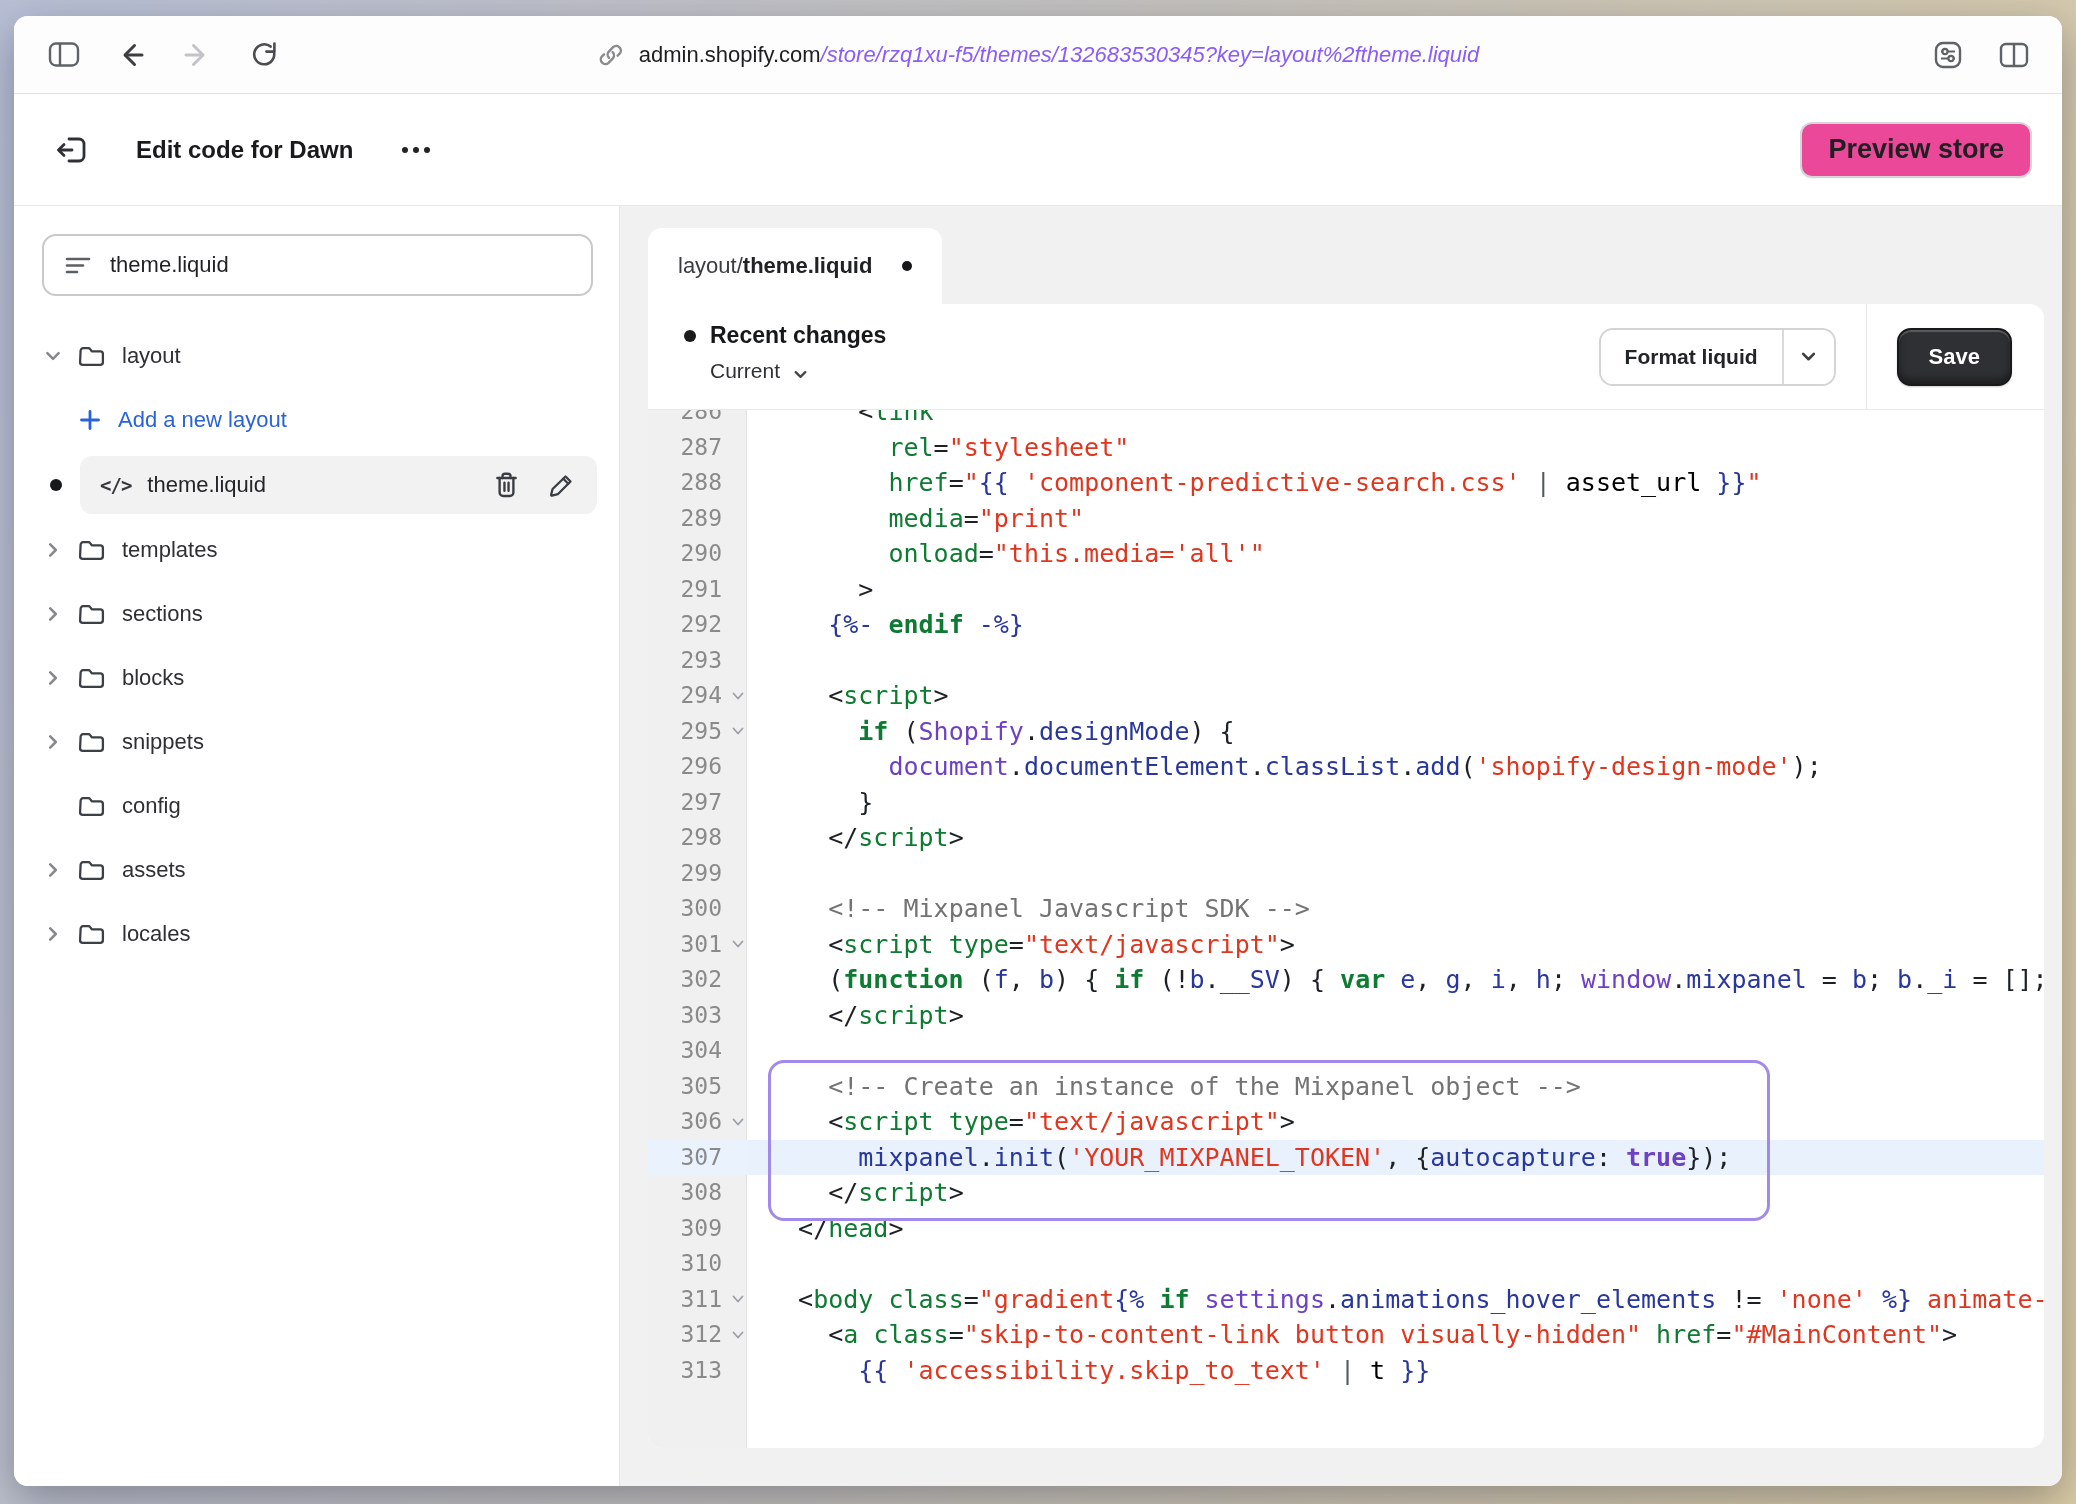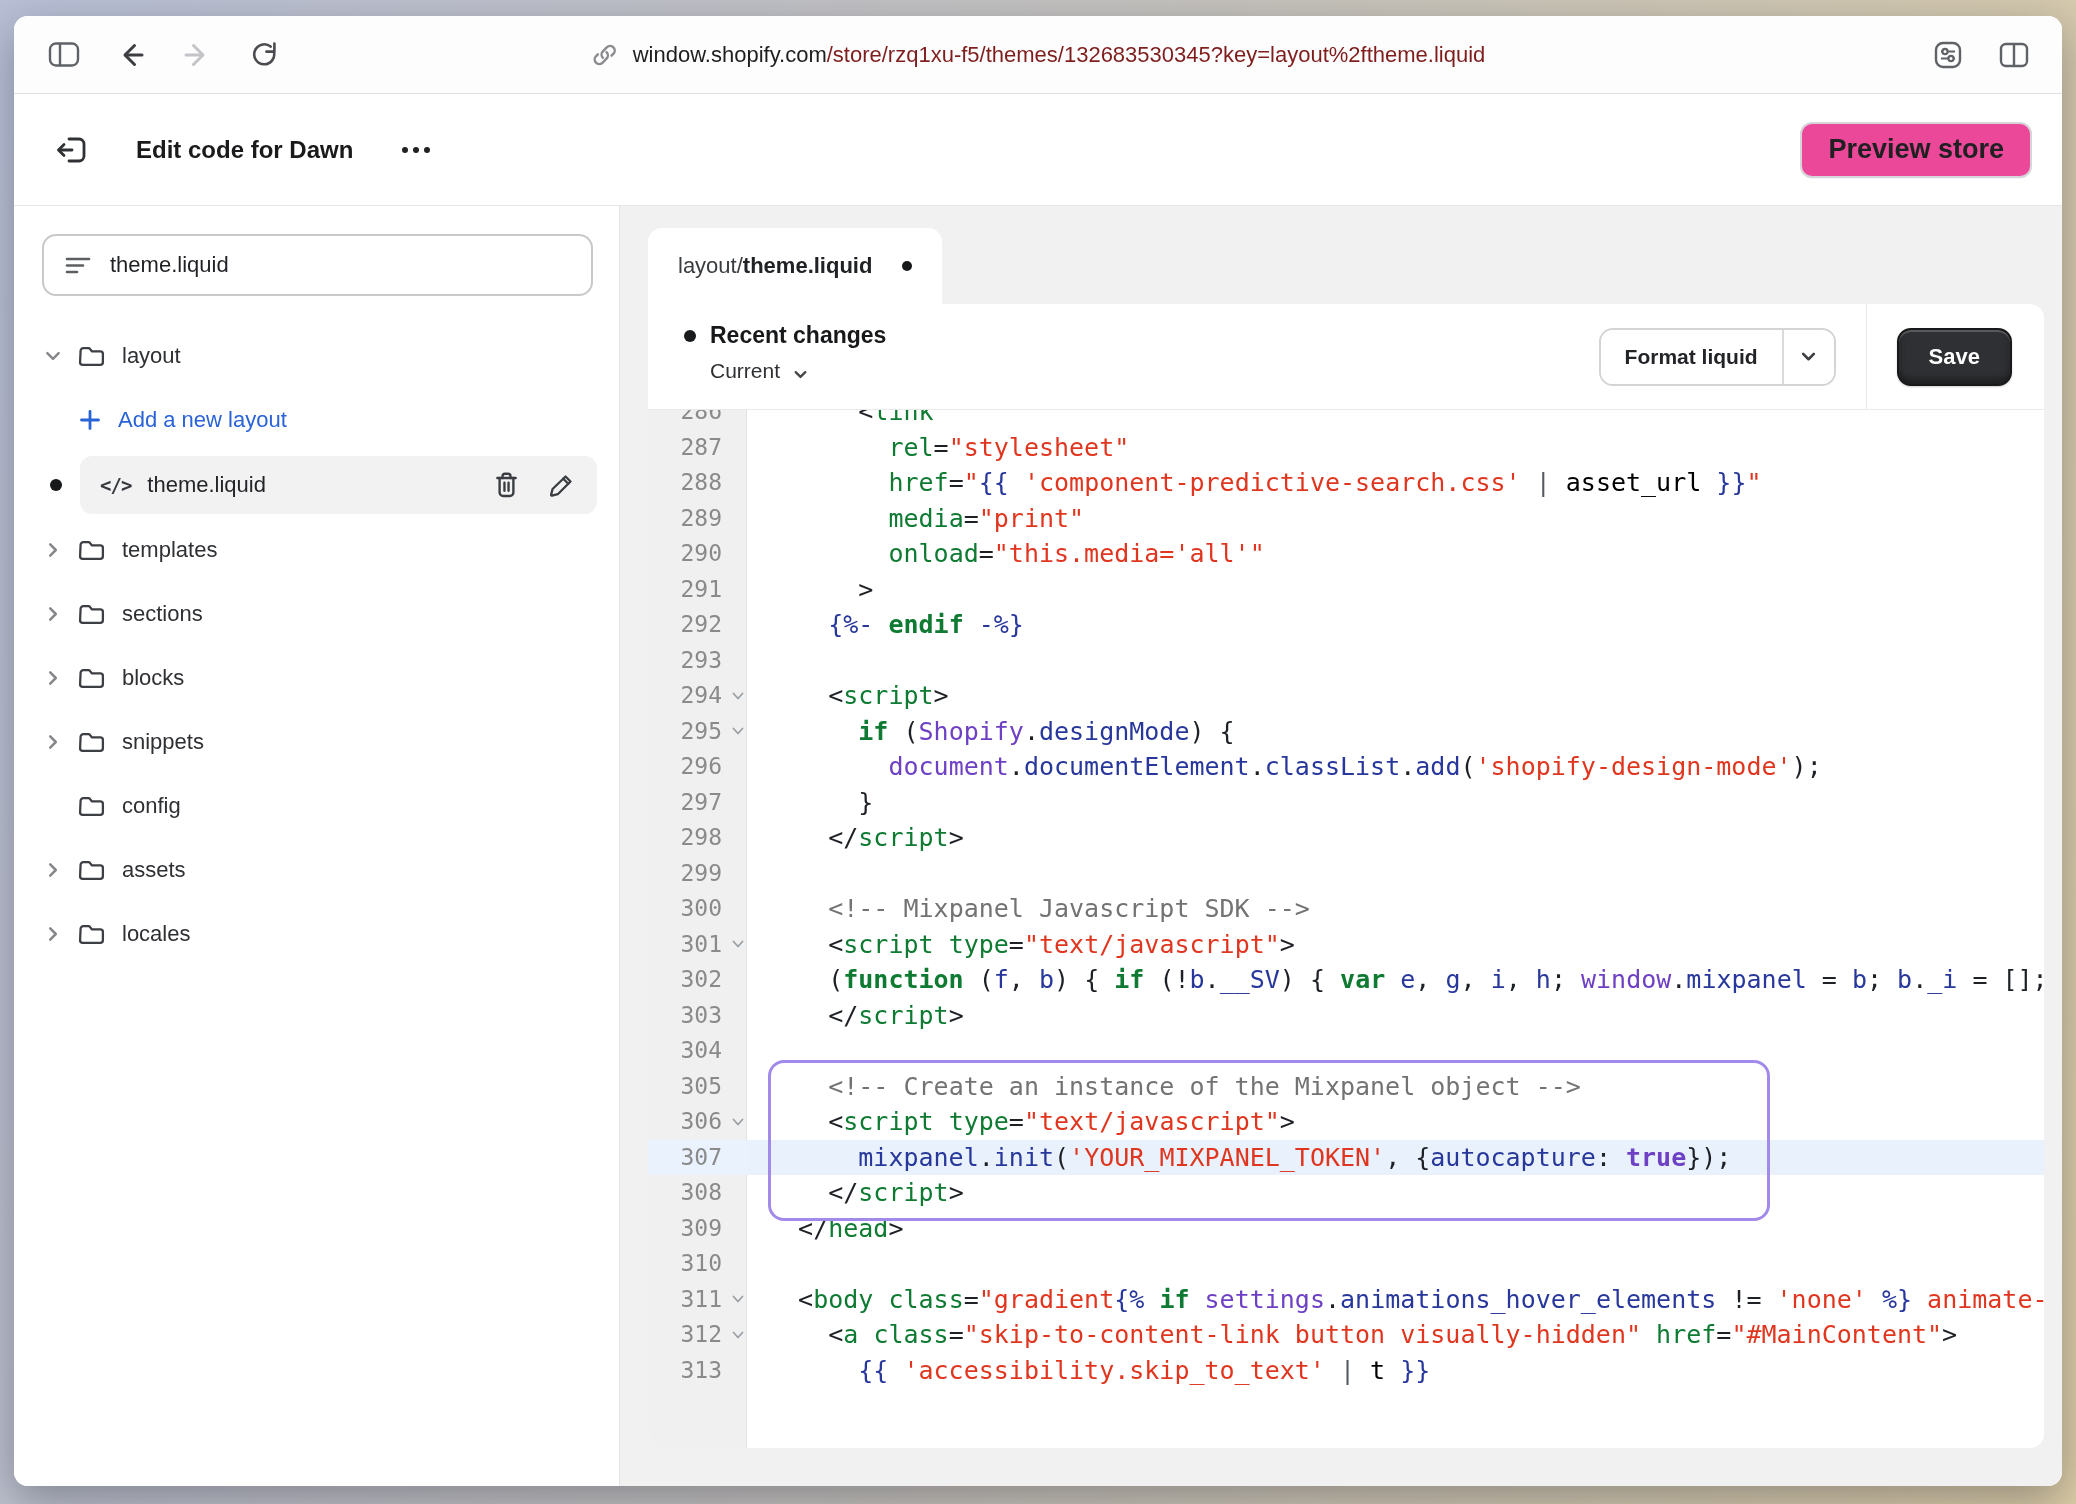--- a/index.html
+++ b/index.html
@@ -15,21 +15,21 @@
 
   
   .browser-bar { height:78px; flex:none; background:#fdfdfd; border-bottom:1px solid #e1e1e3;
     display:flex; align-items:center; position:relative; }
   .nav-left { display:flex; align-items:center; gap:36px; padding-left:34px; }
   .nav-right { margin-left:auto; display:flex; align-items:center; gap:34px; padding-right:32px; }
   .bicon { background:none; border:none; padding:0; display:flex; align-items:center; cursor:default; }
   .url-box { position:absolute; left:50%; top:50%; transform:translate(-50%,-50%);
     display:flex; align-items:center; gap:14px; font-size:22px; white-space:nowrap; }
   .url-host { color:#1e1e20; }
-  .url-path { color:#7f1d1d; }
+  .url-path { color:#8b5cf6;font-style:italic; }
 
   
   .app-header { height:112px; flex:none; background:#fff; border-bottom:1px solid #e7e7e7;
     display:flex; align-items:center; padding:0 30px 0 40px; }
   .app-title { font-size:24px; font-weight:700; color:#1a1a1c; margin-left:46px; }
   .ellipsis-btn { background:none; border:none; margin-left:46px; display:flex; }
   .preview-btn { margin-left:auto; height:56px; padding:0 26px; border:2px solid #d6d6da;
     border-radius:12px; background:#ec4899; font-size:27px; font-weight:600; color:#202023;
     box-shadow:0 1px 0 rgba(0,0,0,.04); }
 
@@ -148,21 +148,21 @@
               <path d="M25.8 12.4 A10 10 0 1 1 22.6 7.6" fill="none" stroke="#4a4c50" stroke-width="2.6" stroke-linecap="round"></path>
               <path d="M26.4 4.6 L26.4 12.6 L18.4 12.6" fill="none" stroke="#4a4c50" stroke-width="2.6" stroke-linecap="round" stroke-linejoin="round"></path>
             </svg>
         </button>
       </div>
       <div class="url-box">
         <svg width="28" height="28" viewBox="0 0 28 28">
             <path d="M12.2 16.8 a4.6 4.6 0 0 1 0-6.5 l4.1-4.1 a4.6 4.6 0 0 1 6.5 6.5 l-2 2" fill="none" stroke="#8b8b8f" stroke-width="2.4" stroke-linecap="round"></path>
             <path d="M15.8 11.2 a4.6 4.6 0 0 1 0 6.5 l-4.1 4.1 a4.6 4.6 0 0 1-6.5-6.5 l2-2" fill="none" stroke="#8b8b8f" stroke-width="2.4" stroke-linecap="round"></path>
           </svg>
-        <span><span class="url-host">window.shopify.com</span><span class="url-path">/store/rzq1xu-f5/themes/132683530345?key=layout%2ftheme.liquid</span></span>
+        <span><span class="url-host">admin.shopify.com</span><span class="url-path">/store/rzq1xu-f5/themes/132683530345?key=layout%2ftheme.liquid</span></span>
       </div>
       <div class="nav-right">
         <button class="bicon">
           <svg width="32" height="32" viewBox="0 0 32 32">
               <rect x="4" y="4" width="24" height="24" rx="7" fill="none" stroke="#5f6266" stroke-width="2.4"></rect>
               <line x1="9" y1="12.5" x2="23" y2="12.5" stroke="#5f6266" stroke-width="2.2"></line>
               <circle cx="13" cy="12.5" r="2.6" fill="#fdfdfd" stroke="#5f6266" stroke-width="2.2"></circle>
               <line x1="9" y1="19.5" x2="23" y2="19.5" stroke="#5f6266" stroke-width="2.2"></line>
               <circle cx="19" cy="19.5" r="2.6" fill="#fdfdfd" stroke="#5f6266" stroke-width="2.2"></circle>
             </svg>

